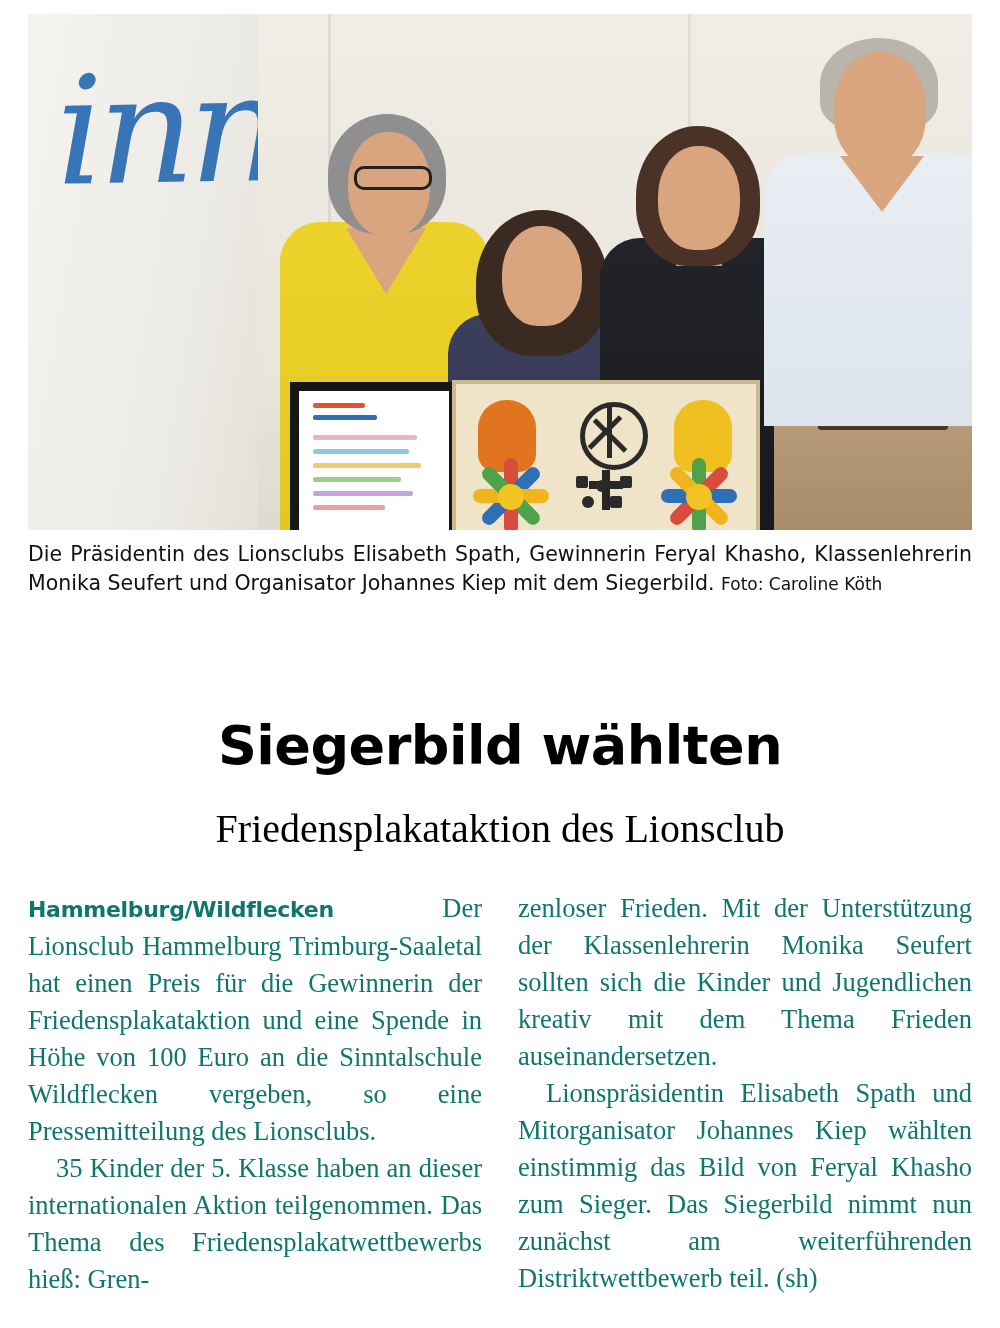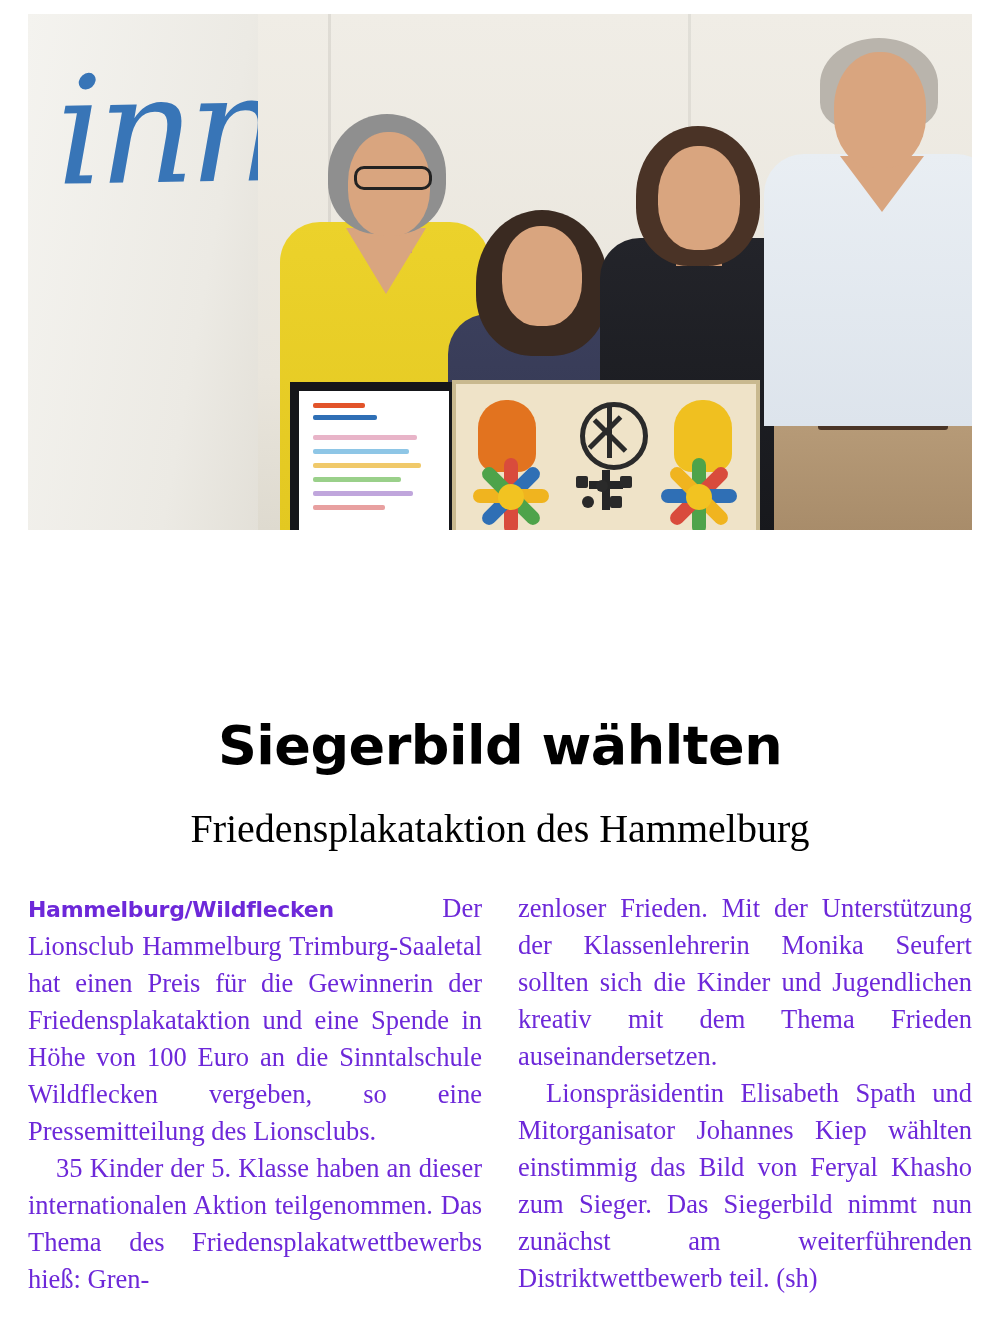--- a/index.html
+++ b/index.html
@@ -263,21 +263,21 @@
     width: 944px;
     display: flex;
     gap: 36px;
   }
   .col {
     width: 454px;
     font-family: "Liberation Serif", serif;
     font-size: 26.5px;
     line-height: 37px;
     text-align: justify;
-    color: #6d28d9;
+    color: #0f766e;
   }
   .col p { margin: 0; }
   .col p + p { text-indent: 28px; }
   .dateline {
     font-family: "DejaVu Sans", sans-serif;
     font-weight: bold;
     font-size: 22px;
     letter-spacing: -0.3px;
   }
 </style>
@@ -371,23 +371,26 @@
           <span class="petal" style="background:#d94b3c; transform: rotate(225deg);"></span>
           <span class="petal" style="background:#2f6fb5; transform: rotate(270deg);"></span>
           <span class="petal" style="background:#f0b41f; transform: rotate(315deg);"></span>
           <span class="fcenter"></span>
         </div>
       </div>
 
     </div>
   </div>
 
+  <div class="caption">
+    <span>Die Präsidentin des Lionsclubs Elisabeth Spath, Gewinnerin Feryal Khasho, Klassenlehrerin Monika Seufert und Organisator Johannes Kiep mit dem Siegerbild. </span><span class="credit">Foto: Caroline Köth</span>
+  </div>
 
   <div class="headline">Siegerbild wählten</div>
-  <div class="subhead">Friedensplakataktion des Hammelburg</div>
+  <div class="subhead">Friedensplakataktion des Lionsclub</div>
 
   <div class="cols">
     <div class="col">
       <p><span class="dateline">Hammelburg/Wildflecken</span>&nbsp;&nbsp;<span>Der Lionsclub Hammelburg Trimburg-Saaletal hat einen Preis für die Gewinnerin der Friedensplakataktion und eine Spende in Höhe von 100 Euro an die Sinntalschule Wildflecken vergeben, so eine Pressemitteilung des Lionsclubs.</span></p>
       <p>35 Kinder der 5. Klasse haben an dieser internationalen Aktion teilgenommen. Das Thema des Friedensplakatwettbewerbs hieß: Gren-</p>
     </div>
     <div class="col">
       <p>zenloser Frieden. Mit der Unterstützung der Klassenlehrerin Monika Seufert sollten sich die Kinder und Jugendlichen kreativ mit dem Thema Frieden auseinandersetzen.</p>
       <p>Lionspräsidentin Elisabeth Spath und Mitorganisator Johannes Kiep wählten einstimmig das Bild von Feryal Khasho zum Sieger. Das Siegerbild nimmt nun zunächst am weiterführenden Distriktwettbewerb teil. (sh)</p>
     </div>

